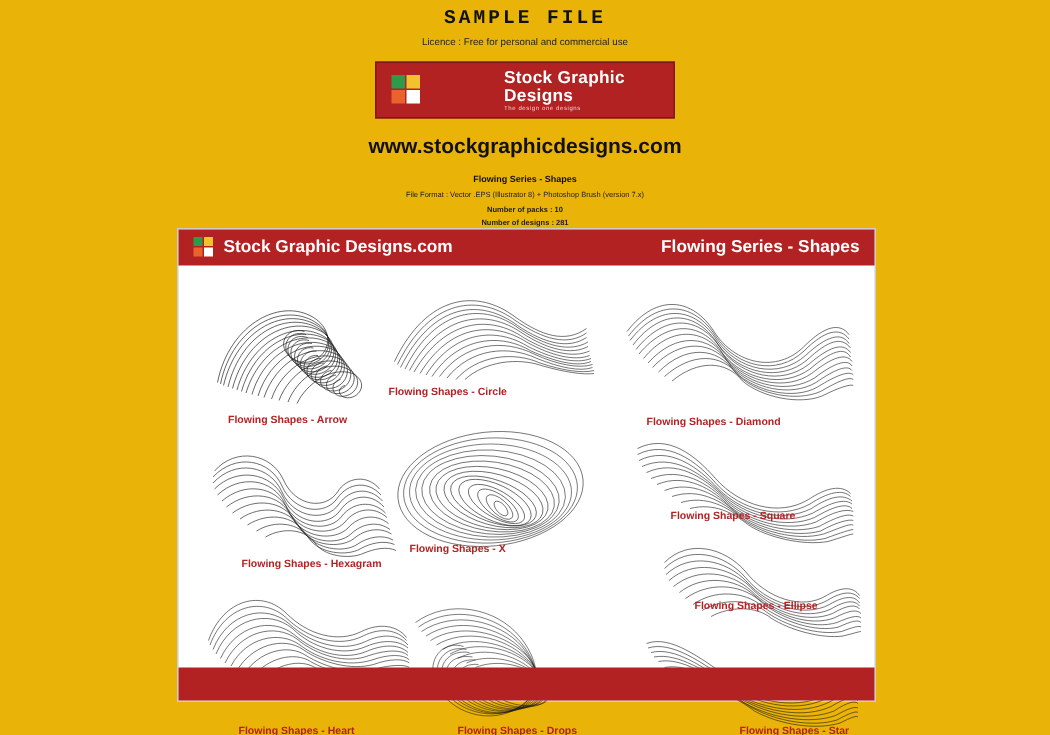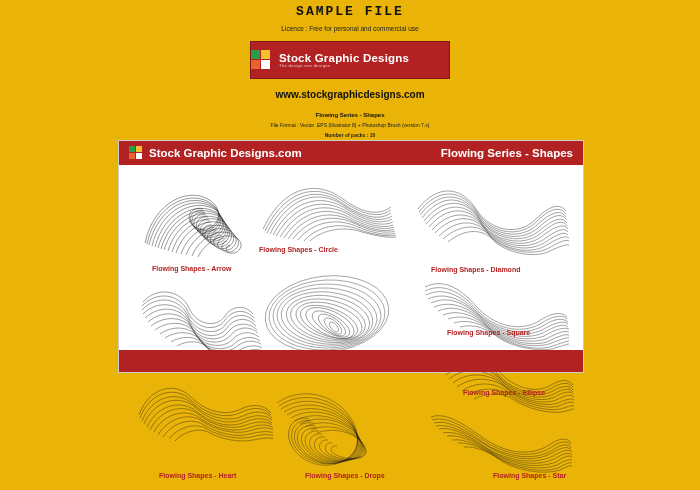--- a/index.html
+++ b/index.html
@@ -44,20 +44,22 @@
   .logo-badge {
     width: 200px;
     height: 38px;
     margin: 0 auto;
     background: #b22222;
     border: 1px solid #7e1717;
     display: flex;
     align-items: center;
     justify-content: flex-start;
     box-sizing: border-box;
+    padding-left: 10px;
+    gap: 47px;
   }
   .logo-mark {
     width: 20px;
     height: 20px;
     position: relative;
     margin-right: 8px;
     flex: 0 0 auto;
   }
   .logo-mark span {
     position: absolute;
@@ -80,21 +82,21 @@
     display: block;
   }
   .logo-text .lt-sub {
     font-size: 4px;
     display: block;
     color: #f0c9c9;
     letter-spacing: 0.4px;
   }
 
   .site-url {
-    font-size: 10px;
+    font-size: 14px;
     font-weight: bold;
     color: #111111;
     margin-top: 10px;
     margin-bottom: 10px;
   }
 
   .meta {
     font-size: 5px;
     color: #222222;
     line-height: 1.9;
@@ -108,23 +110,23 @@
     display: block;
   }
   .meta .meta-bold {
     font-weight: bold;
   }
 
   
   .panel {
     position: absolute;
     left: 118px;
-    top: 140px;
+    top: 152px;
     width: 466px;
-    height: 233px;
+    height: 316px;
     border: 1px solid #cccccc;
     background: #ffffff;
     box-sizing: border-box;
   }
   .panel-bar {
     position: absolute;
     left: 0;
     top: 0;
     width: 100%;
     height: 24px;

